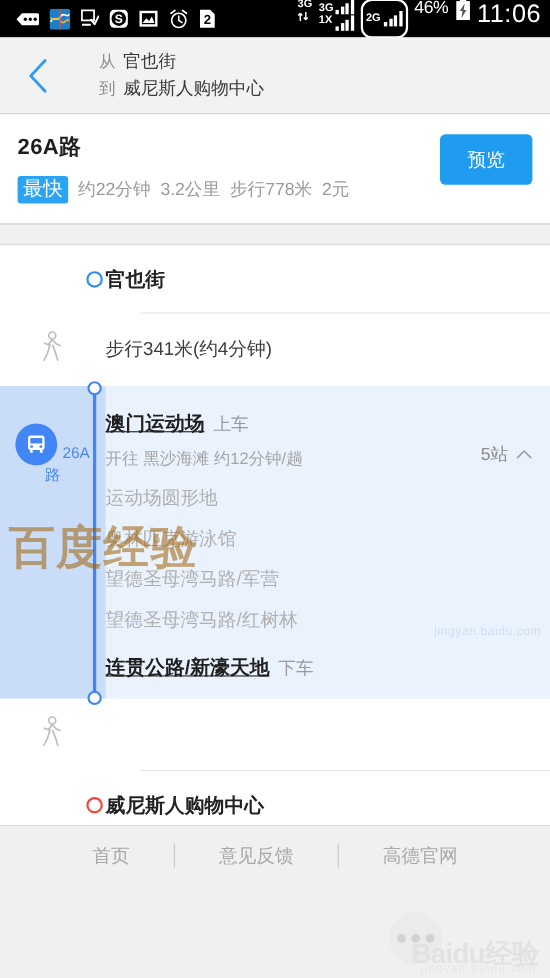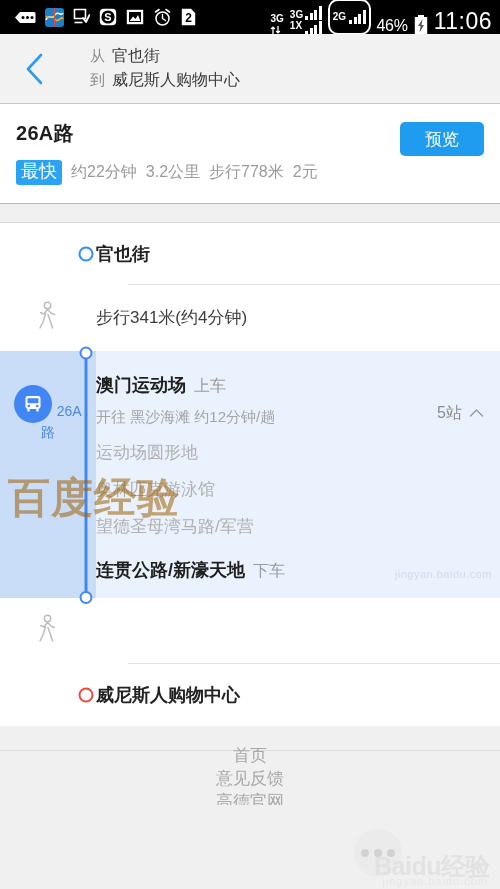--- a/index.html
+++ b/index.html
@@ -9,21 +9,21 @@
     background:#ffffff; overflow:hidden;
   }
   #app { position:relative; width:500px; height:889px; background:#f0f0f0; }
 
   
   .statusbar {
     height:34px; background:#000; display:flex; align-items:center;
     padding:0 8px 0 14px; gap:8px; color:#fff;
   }
   .sb-left { display:flex; align-items:center; gap:9px; flex:1; }
-  .sb-right { display:flex; align-items:flex-end; gap:6px; }
+  .sb-right { display:flex; align-items:flex-start; gap:6px; }
   .ic { display:inline-flex; align-items:center; justify-content:center; }
   .ic svg { display:block; }
   .sig-label { font-size:10px; font-weight:bold; line-height:1; }
   .netgrp { display:flex; align-items:center; gap:2px; }
   .netcol { display:flex; flex-direction:column; align-items:flex-start; line-height:1; gap:1px; }
   .bars { display:flex; align-items:flex-end; gap:1.5px; height:14px; }
   .bars i { display:block; width:3px; background:#fff; }
   .bars i:nth-child(1){height:4px}
   .bars i:nth-child(2){height:7px}
   .bars i:nth-child(3){height:10px}
@@ -46,21 +46,21 @@
   
   .routecard { background:#fff; padding:16px 16px 18px 16px; position:relative; }
   .rc-title { font-size:20px; font-weight:bold; color:#1e1e1e; letter-spacing:0.3px; }
   .rc-meta { margin-top:13px; display:flex; align-items:center; gap:9px; }
   .badge {
     background:#2aa3f5; color:#fff; font-size:18px; padding:1px 5px 2px 5px;
     border-radius:3px; line-height:1.2;
   }
   .rc-stat { font-size:16px; color:#9a9a9a; }
   .previewbtn {
-    position:absolute; right:16px; top:18px; width:84px; height:34px;
+    position:absolute; right:16px; top:18px; width:84px; height:46px;
     background:#1f9cf0; color:#fff; border:none; border-radius:5px;
     font-size:17px; font-family:inherit; cursor:pointer;
   }
 
   .gapband { height:20px; background:#f0f0f0; border-top:1px solid #b9b9b9; border-bottom:1px solid #d8d8d8; }
 
   
   .timeline { background:#fff; position:relative; }
   .row { position:relative; display:flex; min-height:40px; }
   .gutter { width:96px; flex:0 0 96px; position:relative; }
@@ -93,32 +93,32 @@
   .busline { position:absolute; left:86px; top:0; bottom:0; width:3px; transform:translateX(-50%); background:#4285f4; }
   .busbadge { position:absolute; left:48px; top:34px; transform:translateX(-50%); text-align:center; width:80px; }
   .buscircle { width:38px; height:38px; border-radius:50%; background:#4285f4; display:inline-flex; align-items:center; justify-content:center; }
   .busroute { font-size:14px; color:#4b87e8; margin-top:5px; }
   .bus-node { position:absolute; left:86px; width:13px; height:13px; border-radius:50%;
               background:#fff; border:2.5px solid #4285f4; transform:translate(-50%,-50%); }
   .bus-node.on { top:2px; }
   .bus-node.off { bottom:-6.5px; top:auto; transform:translate(-50%,0); }
   .buscontent { flex:1; padding:18px 16px 16px 0; position:relative; }
   .boardrow { display:flex; align-items:baseline; gap:8px; }
-  .stopname-main { font-size:18px; font-weight:bold; color:#1f1f1f; }
+  .stopname-main { font-size:18px; font-weight:bold; color:#1f1f1f;text-decoration:underline; }
   .boardtag { font-size:16px; color:#9a9a9a;margin-top:7px; }
   .headway { margin-top:11px; font-size:15px; color:#a5a5a5; }
   .stopcount { position:absolute; right:16px; top:52px; display:flex; align-items:center; gap:7px; font-size:16px; color:#8d8d8d; }
   .midstops { margin-top:14px; display:flex; flex-direction:column; gap:14px; }
   .midstop { font-size:17px; color:#b0b0b0; }
   .alightrow { margin-top:16px; display:flex; align-items:baseline; gap:8px; }
 
   
   .footer {
     position:absolute; left:0; right:0; top:750px; height:55px; background:#f0f0f0;
-    border-top:1px solid #dcdcdc; display:flex; align-items:center; justify-content:center; gap:0;flex-direction:column;
+    border-top:1px solid #dcdcdc; display:flex; align-items:center; justify-content:center; gap:0;
   }
   .flink { font-size:17px; color:#a8a8a8; padding:0 40px; }
   .fsep { width:1px; height:22px; background:#c6c6c6; }
   .bottomfill { position:absolute; left:0; right:0; top:805px; bottom:0; background:#f0f0f0; }
 
   
   .wm-bus { position:absolute; left:8px; top:470px; font-size:42px; color:#a16207;
             opacity:.55; font-weight:bold; letter-spacing:1px; pointer-events:none;
             line-height:1.5; white-space:pre;font-family:Liberation Mono, monospace; }
   .wm-side { position:absolute; right:8px; top:568px; font-size:11px; color:#cfdcf0;
@@ -324,20 +324,21 @@
         <div class="stopcount">
           <span>5站</span>
           <svg width="15" height="10" viewBox="0 0 15 10">
               <path d="M1.5 8 L7.5 2 L13.5 8" stroke="#9b9b9b" stroke-width="1.4" fill="none" stroke-linecap="round" stroke-linejoin="round"></path>
             </svg>
         </div>
         <div class="midstops">
           <div class="midstop">运动场圆形地</div>
           <div class="midstop">奥林匹克游泳馆</div>
           <div class="midstop">望德圣母湾马路/军营</div>
+          <div class="midstop">望德圣母湾马路/红树林</div>
         </div>
         <div class="alightrow">
           <span class="stopname-main">连贯公路/新濠天地</span>
           <span class="boardtag">下车</span>
         </div>
       </div>
     </div>
 
     <div class="row walkrow">
       <div class="gutter">

